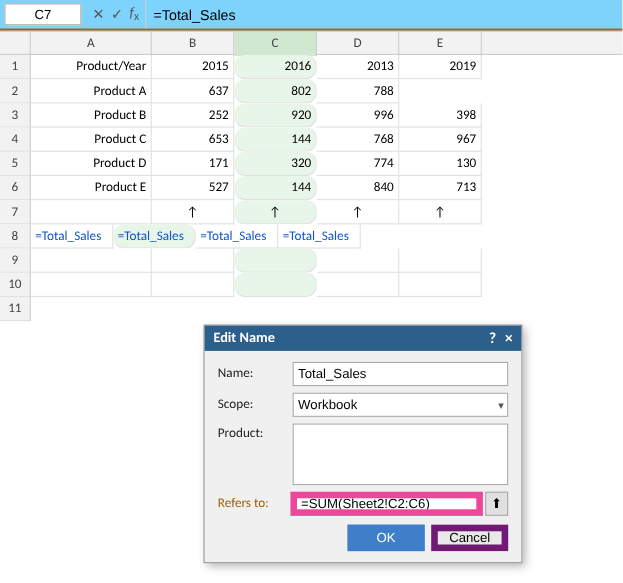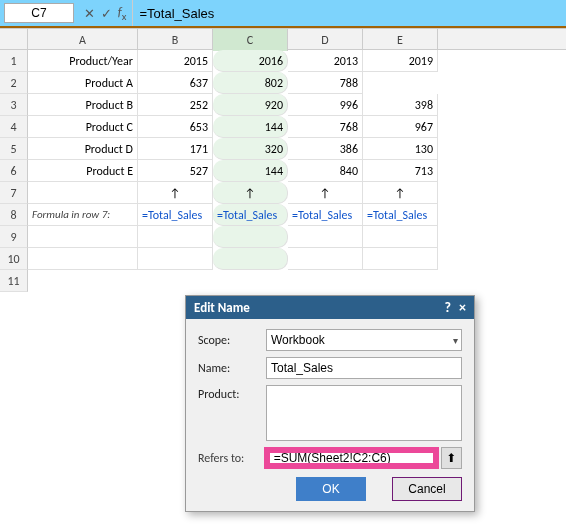--- a/index.html
+++ b/index.html
@@ -124,37 +124,37 @@
     .dialog-comment-area {
       display: flex; align-items: flex-start; margin-bottom: 6px;
     }
     .dialog-comment-label { width: 68px; font-size: 12px; color: #222; padding-top: 2px; }
     .dialog-comment-box {
       flex: 1; height: 56px; border: 1px solid #aaa; background: white;
     }
     .dialog-refers {
       display: flex; align-items: center; margin-bottom: 8px;
     }
-    .dialog-refers-label { width: 68px; font-size: 12px; color: #404040; }
+    .dialog-refers-label { width: 68px; font-size: 12px; color: #a16207; }
     .dialog-refers-input {
       flex: 1; height: 22px; border: 6px solid #ec4899;
       padding: 2px 4px; font-size: 12px; background: white;
     }
     .dialog-refers-btn {
       width: 22px; height: 22px; border: 1px solid #aaa; background: #e0e0e0;
       display: flex; align-items: center; justify-content: center;
       font-size: 12px; cursor: pointer; margin-left: 2px;
     }
     .dialog-buttons {
       display: flex; justify-content: flex-end; gap: 6px;
     }
     .dialog-btn {
       width: 70px; height: 24px; font-size: 12px; cursor: pointer;
-      border: 1px solid #701a75; background: #e8e8e8;
-      display: flex; align-items: center; justify-content: center; margin-left: 20px;
+      border: 6px solid #701a75; background: #e8e8e8;
+      display: flex; align-items: center; justify-content: center;
     }
     .dialog-btn.primary { background: #3f7fc9; color: white; border-color: #3f7fc9; }
 
     .wrapper { position: relative; }
   </style>
 </head>
 <body>
 
 <div class="wrapper">
   <div class="spreadsheet">
@@ -222,21 +222,21 @@
           <div class="cell w-b right">653</div>
           <div class="cell w-c right selected-col">144</div>
           <div class="cell w-d right">768</div>
           <div class="cell w-e right">967</div>
         </div>
 
         <div class="grid-row">
           <div class="cell w-a right">Product D</div>
           <div class="cell w-b right">171</div>
           <div class="cell w-c right selected-col">320</div>
-          <div class="cell w-d right">386</div>
+          <div class="cell w-d right">774</div>
           <div class="cell w-e right">130</div>
         </div>
 
         <div class="grid-row">
           <div class="cell w-a right">Product E</div>
           <div class="cell w-b right">527</div>
           <div class="cell w-c right selected-col">144</div>
           <div class="cell w-d right">840</div>
           <div class="cell w-e right">713</div>
         </div>
@@ -244,21 +244,20 @@
 
         <div class="grid-row">
           <div class="cell w-a"></div>
           <div class="cell w-b center">↑</div>
           <div class="cell w-c center selected-col">↑</div>
           <div class="cell w-d center">↑</div>
           <div class="cell w-e center">↑</div>
         </div>
 
         <div class="grid-row">
-          <div class="cell w-a" style="font-style:italic; color:#444; font-size:11px;">Formula in row 7:</div>
           <div class="cell w-b formula-cell">=Total_Sales</div>
           <div class="cell w-c formula-cell selected-col">=Total_Sales</div>
           <div class="cell w-d formula-cell">=Total_Sales</div>
           <div class="cell w-e formula-cell">=Total_Sales</div>
         </div>
 
         <div class="grid-row">
           <div class="cell w-a"></div>
           <div class="cell w-b"></div>
           <div class="cell w-c selected-col"></div>
@@ -282,36 +281,36 @@
 
       <div class="dialog-titlebar">
         <span>Edit Name</span>
         <div class="dialog-titlebar-actions">
           <span class="dialog-titlebar-btn">?</span>
           <span class="dialog-titlebar-btn">×</span>
         </div>
       </div>
 
       <div class="dialog-body">
+
+        <div class="dialog-field">
+          <span class="dialog-label">Name:</span>
+          <input class="dialog-input" value="Total_Sales" style="">
+        </div>
 
         <div class="dialog-field">
           <span class="dialog-label">Scope:</span>
           <div class="select-wrapper">
             <select>
               <option>Workbook</option>
             </select>
             <span class="select-arrow">▾</span>
           </div>
         </div>
 
-        <div class="dialog-field">
-          <span class="dialog-label">Name:</span>
-          <input class="dialog-input" value="Total_Sales" style="">
-        </div>
-
         <div class="dialog-comment-area">
           <span class="dialog-comment-label">Product:</span>
           <div class="dialog-comment-box"></div>
         </div>
 
         <div class="dialog-refers">
           <span class="dialog-refers-label">Refers to:</span>
           <input class="dialog-refers-input" value="=SUM(Sheet2!C2:C6)" style="">
           <div class="dialog-refers-btn">⬆</div>
         </div>

